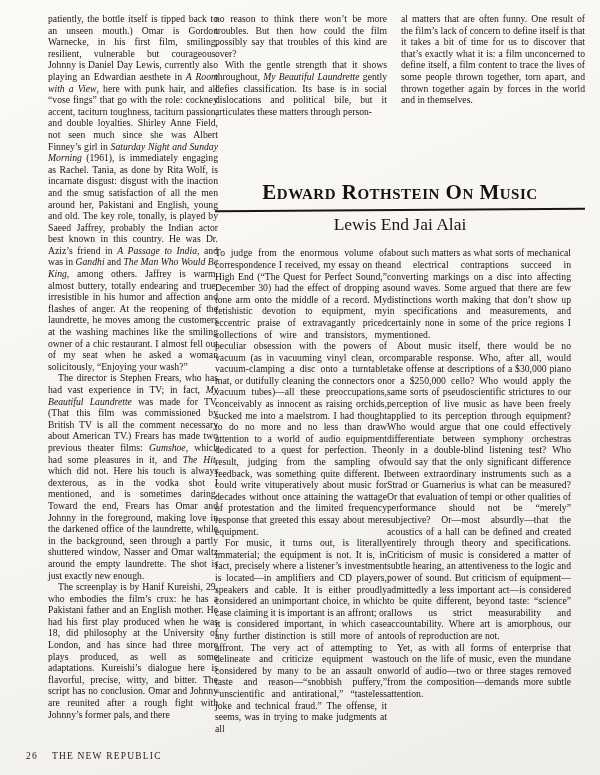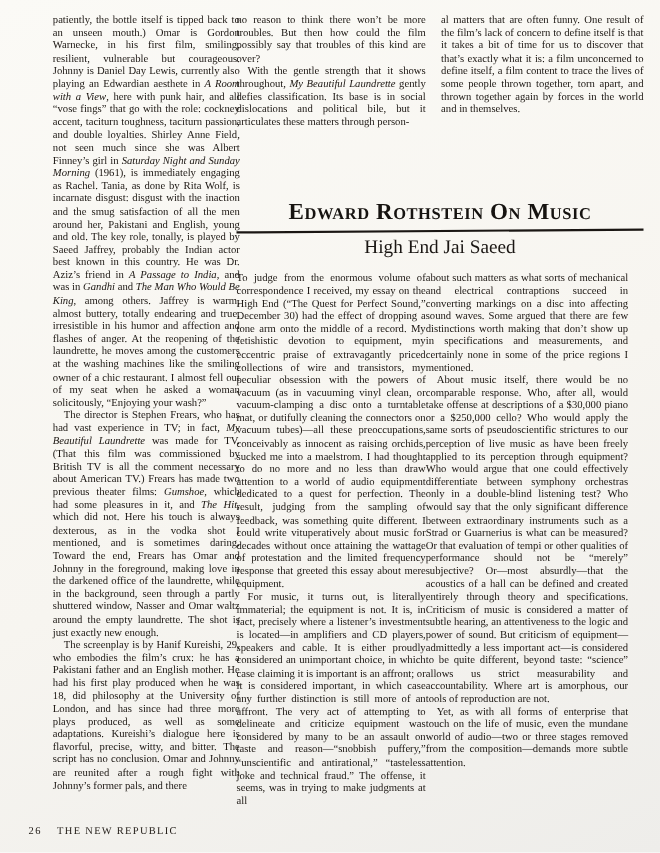--- a/index.html
+++ b/index.html
@@ -95,21 +95,21 @@
           <p class="para indent"><span>With the gentle strength that it shows throughout, </span><span class="ital">My Beautiful Laundrette</span><span> gently defies classification. Its base is in social dislocations and political bile, but it articulates these matters through person-</span></p>
         </div>
       <div class="c3 bodytext">
           <p class="para"><span>al matters that are often funny. One result of the film’s lack of concern to define itself is that it takes a bit of time for us to discover that that’s exactly what it is: a film unconcerned to define itself, a film content to trace the lives of some people thrown together, torn apart, and thrown together again by forces in the world and in themselves.</span></p>
         </div>
     </div>
 
     <div class="headline-block">
       <div class="headline-title">Edward Rothstein On Music</div>
       <div class="headline-rule"></div>
-      <div class="headline-subtitle">High End Jai Saeed</div>
+      <div class="headline-subtitle">Lewis End Jai Alai</div>
     </div>
 
     <div class="main-row">
       <div class="c2 bodytext">
           <p class="para"><span>To judge from the enormous volume of correspondence I received, my essay on the High End (“The Quest for Perfect Sound,” December 30) had the effect of dropping a tone arm onto the middle of a record. My fetishistic devotion to equipment, my eccentric praise of extravagantly priced collections of wire and transistors, my peculiar obsession with the powers of vacuum (as in vacuuming vinyl clean, or vacuum-clamping a disc onto a turntable mat, or dutifully cleaning the connectors on vacuum tubes)—all these preoccupations, conceivably as innocent as raising orchids, sucked me into a maelstrom. I had thought to do no more and no less than draw attention to a world of audio equipment dedicated to a quest for perfection. The result, judging from the sampling of feedback, was something quite different. I could write vituperatively about music for decades without once attaining the wattage of protestation and the limited frequency response that greeted this essay about mere equipment.</span></p>
           <p class="para indent"><span>For music, it turns out, is literally immaterial; the equipment is not. It is, in fact, precisely where a listener’s investment is located—in amplifiers and CD players, speakers and cable. It is either proudly considered an unimportant choice, in which case claiming it is important is an affront; or it is considered important, in which case any further distinction is still more of an affront. The very act of attempting to delineate and criticize equipment was considered by many to be an assault on taste and reason—“snobbish puffery,” “unscientific and antirational,” “tasteless joke and technical fraud.” The offense, it seems, was in trying to make judgments at all</span></p>
         </div>
       <div class="c3 bodytext">
           <p class="para"><span>about such matters as what sorts of mechanical and electrical contraptions succeed in converting markings on a disc into affecting sound waves. Some argued that there are few distinctions worth making that don’t show up in specifications and measurements, and certainly none in some of the price regions I mentioned.</span></p>
           <p class="para indent"><span>About music itself, there would be no comparable response. Who, after all, would take offense at descriptions of a $30,000 piano or a $250,000 cello? Who would apply the same sorts of pseudoscientific strictures to our perception of live music as have been freely applied to its perception through equipment? Who would argue that one could effectively differentiate between symphony orchestras only in a double-blind listening test? Who would say that the only significant difference between extraordinary instruments such as a Strad or Guarnerius is what can be measured? Or that evaluation of tempi or other qualities of performance should not be “merely” subjective? Or—most absurdly—that the acoustics of a hall can be defined and created entirely through theory and specifications. Criticism of music is considered a matter of subtle hearing, an attentiveness to the logic and power of sound. But criticism of equipment—admittedly a less important act—is considered to be quite different, beyond taste: “science” allows us strict measurability and accountability. Where art is amorphous, our tools of reproduction are not.</span></p>

